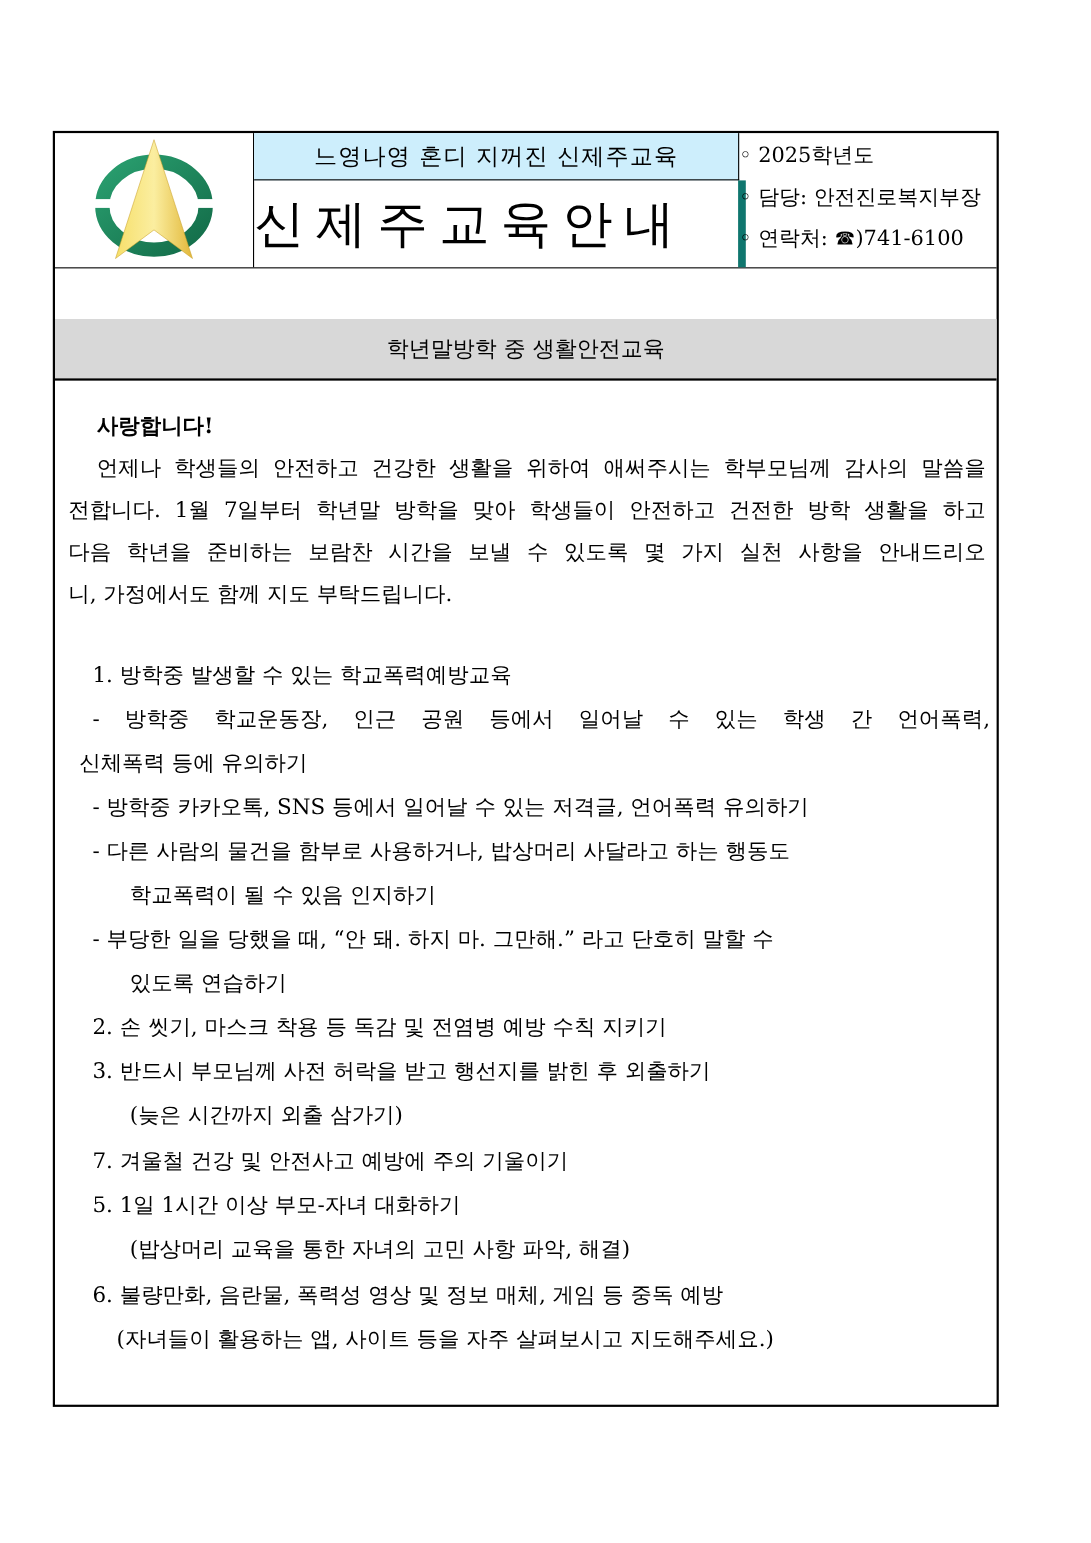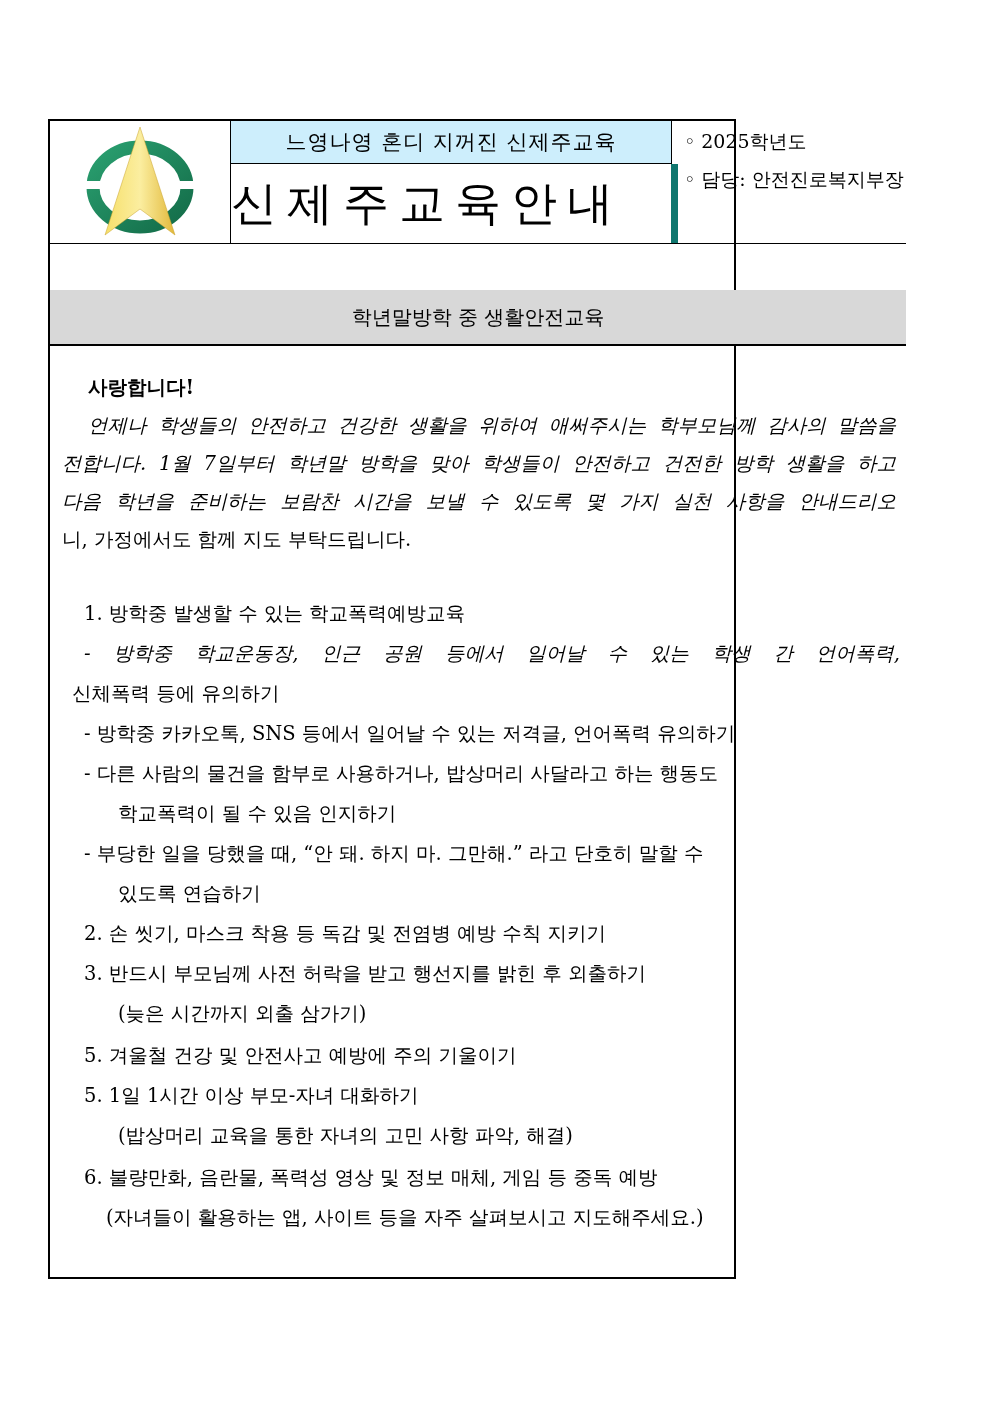--- a/index.html
+++ b/index.html
@@ -1,30 +1,30 @@
 <!DOCTYPE html>
 <html><head>
 <meta charset="utf-8">
 <style>
   html, body { margin:0; padding:0; background:#ffffff; }
   body { width:992px; height:1403px; position:relative; font-family:"DejaVu Serif","Liberation Serif",serif; color:#000; }
-  .doc { position:absolute; left:48px; top:119px; width:688px; height:1160px; border:2px solid #000; box-sizing:border-box; }
+  .doc { position:absolute; left:48px; top:119px; width:860px; height:1160px; border:2px solid #000; box-sizing:border-box; }
   .header { position:absolute; left:0; top:0; width:856px; height:122px; border-bottom:1px solid #000; }
   .logo-cell { position:absolute; left:0; top:0; width:180px; height:122px; border-right:1px solid #000; }
   .logo-cell svg { position:absolute; left:20px; top:2px; }
   .slogan { position:absolute; left:181px; top:0; width:440px; height:42px; background:#cdeefc; border-bottom:1px solid #000; border-right:1px solid #000; text-align:center; line-height:42px; font-size:21px; letter-spacing:1px; }
   .title { position:absolute; left:181px; top:43px; width:440px; height:79px; border-right:7px solid #0f766e; line-height:79px; font-size:46px; letter-spacing:10px; }
   .info { position:absolute; left:622px; top:0; width:234px; height:122px; }
-  .info div { height:38px; line-height:40px; font-size:19px; padding-left:12px; white-space:nowrap; }
+  .info div { height:38px; line-height:40px; font-size:19px; padding-left:0; white-space:nowrap; }
   .address { position:absolute; left:0; top:123px; width:856px; height:44px; text-align:center; line-height:44px; font-size:18px; border-bottom:2px solid #000; }
   .address .url { color:#800080; margin-left:14px; }
   .banner { position:absolute; left:0; top:169px; width:856px; height:54px; background:#d8d8d8; border-bottom:2px solid #000; text-align:center; line-height:54px; font-size:20px; }
   .body { position:absolute; left:0; top:225px; width:856px; }
   .line { position:absolute; font-size:19.5px; white-space:nowrap;text-align:center; }
-  .just { text-align:justify; text-align-last:justify;font-style:italic; }
+  .just { text-align:justify; text-align-last:justify; }
 </style>
 </head>
 <body>
 
 <div class="doc">
   <div class="header">
     <div class="logo-cell">
       <svg width="140" height="116" viewBox="0 0 140 116">
         <defs>
           <linearGradient id="g1" x1="0" y1="0" x2="1" y2="1">
@@ -40,20 +40,21 @@
         <ellipse cx="70" cy="64" rx="47" ry="40" fill="none" stroke="url(#g1)" stroke-width="13"></ellipse>
         <rect x="10" y="58" width="120" height="8" fill="#ffffff"></rect>
         <path d="M70 4 L105 112 L70 86 L35 112 Z" fill="url(#g2)" stroke="#c9a22c" stroke-width="0.5"></path>
       </svg>
     </div>
     <div class="slogan">느영나영 혼디 지꺼진 신제주교육</div>
     <div class="title">신제주교육안내</div>
     <div class="info">
       <div>◦ 2025학년도</div>
       <div>◦ 담당: 안전진로복지부장</div>
+      <div>◦ 연락처: ☎)741-6100</div>
     </div>
   </div>
 
 
   <div class="banner">학년말방학 중 생활안전교육</div>
 
   <div class="body">
     <div class="line" style="left:38px;top:28px;font-weight:bold;">사랑합니다!</div>
     <div class="line just" style="left:38px;top:66px;width:808px;">언제나 학생들의 안전하고 건강한 생활을 위하여 애써주시는 학부모님께 감사의 말씀을</div>
     <div class="line just" style="left:12px;top:104px;width:834px;">전합니다. 1월 7일부터 학년말 방학을 맞아 학생들이 안전하고 건전한 방학 생활을 하고</div>
@@ -64,19 +65,19 @@
     <div class="line just" style="left:34px;top:294px;width:816px;">- 방학중 학교운동장, 인근 공원 등에서 일어날 수 있는 학생 간 언어폭력,</div>
     <div class="line" style="left:22px;top:334px;">신체폭력 등에 유의하기</div>
     <div class="line" style="left:34px;top:374px;">- 방학중 카카오톡, SNS 등에서 일어날 수 있는 저격글, 언어폭력 유의하기</div>
     <div class="line" style="left:34px;top:414px;">- 다른 사람의 물건을 함부로 사용하거나, 밥상머리 사달라고 하는 행동도</div>
     <div class="line" style="left:68px;top:454px;">학교폭력이 될 수 있음 인지하기</div>
     <div class="line" style="left:34px;top:494px;">- 부당한 일을 당했을 때, “안 돼. 하지 마. 그만해.” 라고 단호히 말할 수</div>
     <div class="line" style="left:68px;top:534px;">있도록 연습하기</div>
     <div class="line" style="left:34px;top:574px;">2. 손 씻기, 마스크 착용 등 독감 및 전염병 예방 수칙 지키기</div>
     <div class="line" style="left:34px;top:614px;">3. 반드시 부모님께 사전 허락을 받고 행선지를 밝힌 후 외출하기</div>
     <div class="line" style="left:68px;top:654px;">(늦은 시간까지 외출 삼가기)</div>
-    <div class="line" style="left:34px;top:696px;">5. 겨울철 건강 및 안전사고 예방에 주의 기울이기</div>
+    <div class="line" style="left:34px;top:696px;">7. 겨울철 건강 및 안전사고 예방에 주의 기울이기</div>
     <div class="line" style="left:34px;top:736px;">5. 1일 1시간 이상 부모-자녀 대화하기</div>
     <div class="line" style="left:68px;top:776px;">(밥상머리 교육을 통한 자녀의 고민 사항 파악, 해결)</div>
     <div class="line" style="left:34px;top:818px;">6. 불량만화, 음란물, 폭력성 영상 및 정보 매체, 게임 등 중독 예방</div>
     <div class="line" style="left:56px;top:858px;">(자녀들이 활용하는 앱, 사이트 등을 자주 살펴보시고 지도해주세요.)</div>
   </div>
 </div>
 
 </body></html>

